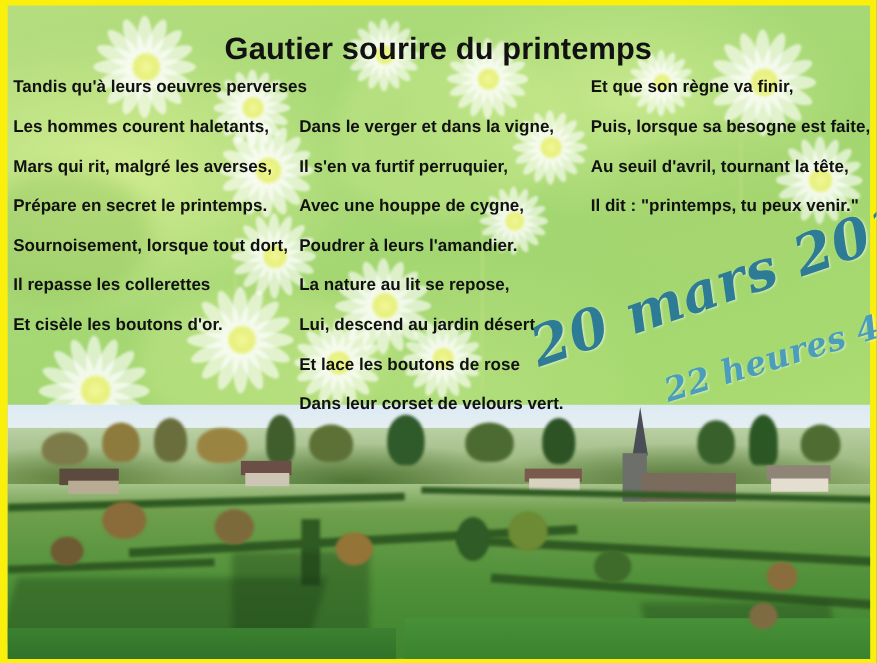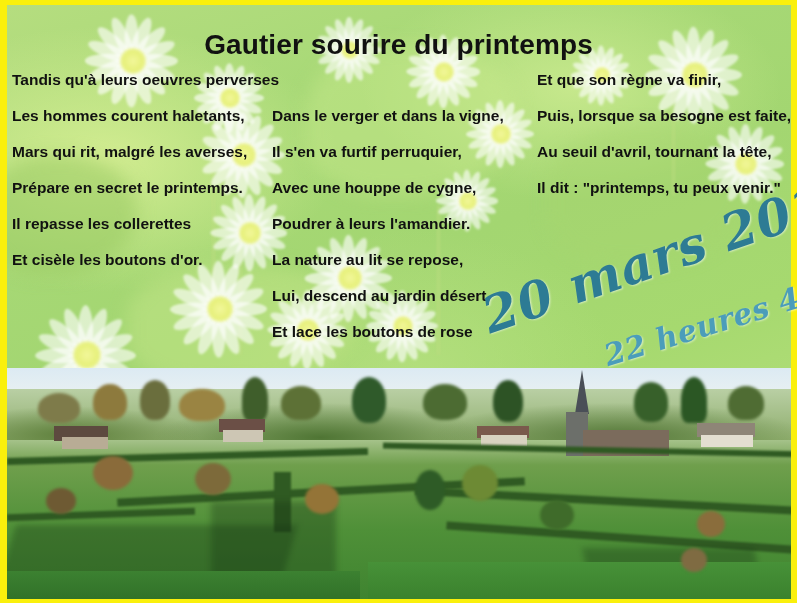--- a/index.html
+++ b/index.html
@@ -533,31 +533,33 @@
     <div class="clump" style="left:86%;top:78%;width:26px;height:24px;background:#7f6b42;"></div>
   </div>
 
   <h1 id="title">Gautier sourire du printemps</h1>
 
   <div class="col" id="col-left">
       <div class="vline">Tandis qu'à leurs oeuvres perverses</div>
       <div class="vline">Les hommes courent haletants,</div>
       <div class="vline">Mars qui rit, malgré les averses,</div>
       <div class="vline">Prépare en secret le printemps.</div>
+      <div class="vline"> Sournoisement, lorsque tout dort,</div>
       <div class="vline">Il repasse les collerettes</div>
       <div class="vline">Et cisèle les boutons d'or.</div>
     </div>
   <div class="col" id="col-mid">
       <div class="vline">Dans le verger et dans la vigne,</div>
       <div class="vline">Il s'en va furtif perruquier,</div>
       <div class="vline">Avec une houppe de cygne,</div>
       <div class="vline">Poudrer à leurs l'amandier.</div>
       <div class="vline">La nature au lit se repose,</div>
       <div class="vline">Lui, descend au jardin désert</div>
       <div class="vline">Et lace les boutons de rose</div>
+      <div class="vline">Dans leur corset de velours vert.</div>
     </div>
   <div class="col" id="col-right">
       <div class="vline">Et que son règne va finir,</div>
       <div class="vline">Puis, lorsque sa besogne est faite,</div>
       <div class="vline">Au seuil d'avril, tournant la tête,</div>
       <div class="vline">Il dit : "printemps, tu peux venir."</div>
     </div>
 
 
   <div id="stamp">

